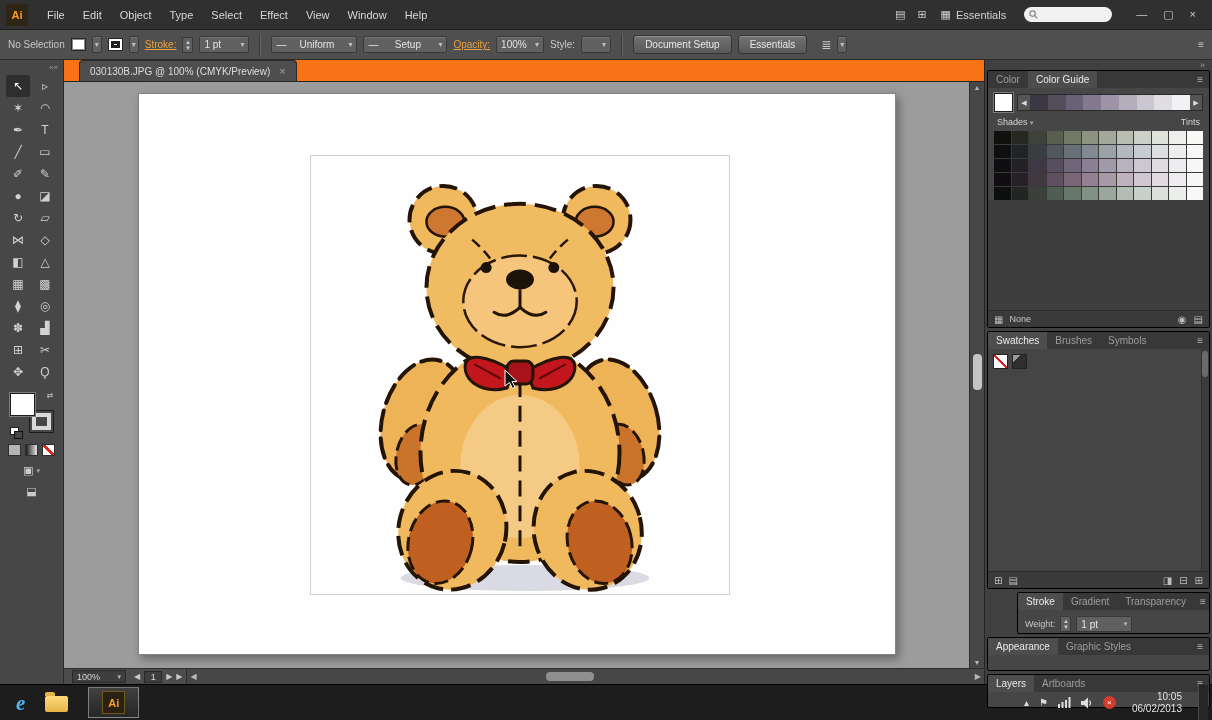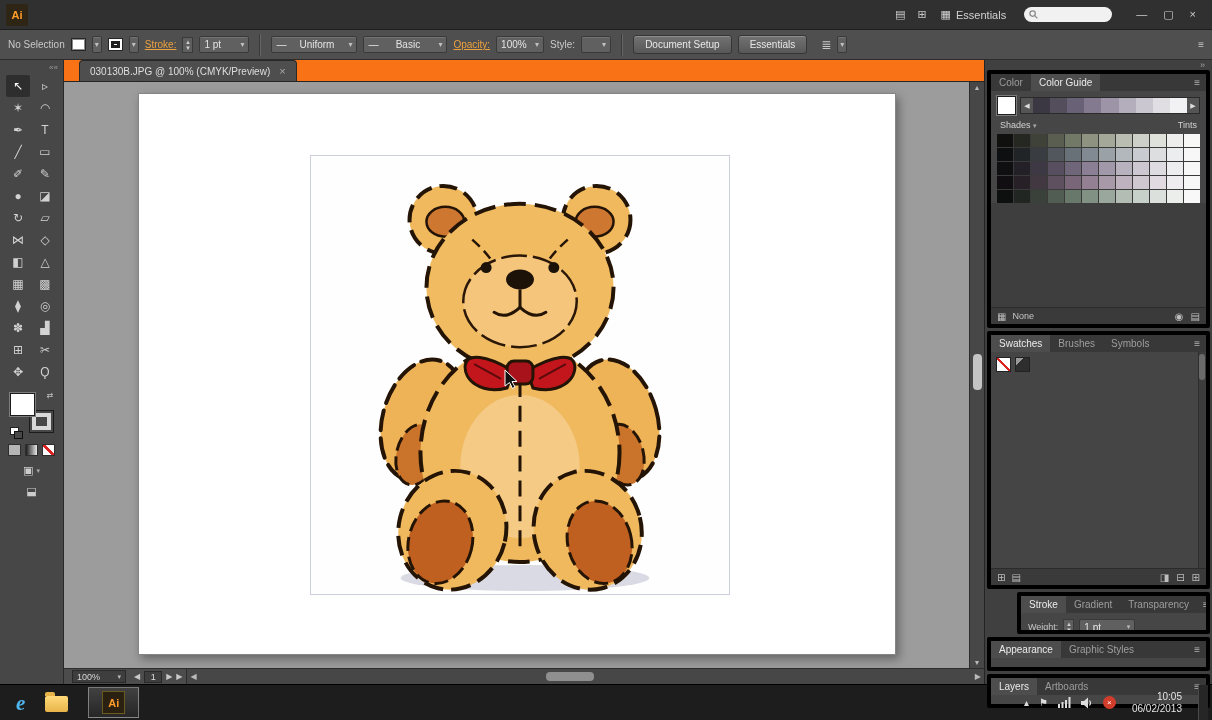--- a/index.html
+++ b/index.html
@@ -97,21 +97,21 @@
     display:flex; align-items:center; justify-content:center; color:#e2e2e2; }
   .mini-arrow { margin-left:4px; font-size:8px; color:#c9c9c9; }
   .hscroll { flex:1; position:relative; height:15px; background:#474747; border-left:1px solid #2d2d2d; margin-left:4px; }
   .hscroll .arr-l { position:absolute; left:3px; top:3px; font-size:8px; color:#b9b9b9; }
   .hscroll .arr-r { position:absolute; right:3px; top:3px; font-size:8px; color:#b9b9b9; }
   #hthumb { position:absolute; left:45%; top:3px; width:48px; height:9px; background:#8f8f8f; border-radius:4px; }
   
   #dock { width:228px; background:#404040; border-left:1px solid #242424; display:flex; flex-direction:column; }
   .dock-top { height:13px; display:flex; justify-content:flex-end; align-items:center;
     padding:0 7px; color:#9f9f9f; font-size:9px; }
-  .panel { background:#464646; border:4px solid #000000; border-radius:2px; margin:0 2px 3px 2px;
+  .panel { background:#464646; border:1px solid #000000; border-radius:2px; margin:0 2px 3px 2px;
     display:flex; flex-direction:column; overflow:hidden; }
   .panel-header { height:17px; background:#383838; display:flex; align-items:stretch; font-size:10px; color:#9d9d9d; flex:none; }
   .ph-tab { display:flex; align-items:center; padding:0 8px; gap:4px; white-space:nowrap; }
   .ph-tab.active { background:#4d4d4d; color:#eaeaea; }
   .ph-menu { margin-left:auto; display:flex; align-items:center; padding:0 6px; color:#b2b2b2; }
   .panel-footer { height:17px; background:#3a3a3a; border-top:1px solid #2b2b2b; margin-top:auto;
     display:flex; align-items:center; padding:0 6px; gap:6px; font-size:9px; color:#c4c4c4; flex:none; }
   .pf-right { margin-left:auto; display:flex; gap:7px; }
   .pf-icon { font-size:10px; color:#bdbdbd; }
   
@@ -158,20 +158,31 @@
   .red-badge { width:13px; height:13px; border-radius:50%; background:#d23c2a; color:#fff; font-size:8px;
     display:flex; align-items:center; justify-content:center; }
   .clock { text-align:right; font-size:10px; color:#e4e4e4; line-height:12px; margin:0 6px; }
   .peek { width:10px; height:36px; background:#262626; border-left:1px solid #4a4a4a; }
 </style>
 </head>
 <body>
 
 <div id="menubar">
   <div class="app-logo">Ai</div>
+  <div id="menus">
+      <span class="menu-item">File</span>
+      <span class="menu-item">Edit</span>
+      <span class="menu-item">Object</span>
+      <span class="menu-item">Type</span>
+      <span class="menu-item">Select</span>
+      <span class="menu-item">Effect</span>
+      <span class="menu-item">View</span>
+      <span class="menu-item">Window</span>
+      <span class="menu-item">Help</span>
+    </div>
   <span class="mb-spacer"></span>
   <span class="mb-icon">▤</span>
   <span class="mb-icon">⊞</span>
   <div class="workspace">
     <span>▦</span>
     <span>Essentials</span>
   </div>
   <div class="search-pill">
     <svg width="9" height="9" viewBox="0 0 10 10">
       <circle cx="4" cy="4" r="3" fill="none" stroke="#8a8a8a" stroke-width="1.4"></circle>
@@ -205,21 +216,21 @@
     <span class="dd">▾</span>
   </span>
   <span class="cb-sep"></span>
   <span class="cb-select" style="width:86px; justify-content:space-between;">
     <span class="line-glyph">—</span>
     <span>Uniform</span>
     <span class="dd">▾</span>
   </span>
   <span class="cb-select" style="width:84px; justify-content:space-between;">
     <span class="line-glyph">—</span>
-    <span>Basic</span>
+    <span>Setup</span>
     <span class="dd">▾</span>
   </span>
   <span class="cb-link">Opacity:</span>
   <span class="cb-select" style="width:48px; justify-content:space-between;">
     <span>100%</span>
     <span class="dd">▾</span>
   </span>
   <span class="cb-label">Style:</span>
   <span class="cb-select" style="width:30px; justify-content:flex-end;">
     <span class="dd">▾</span>

